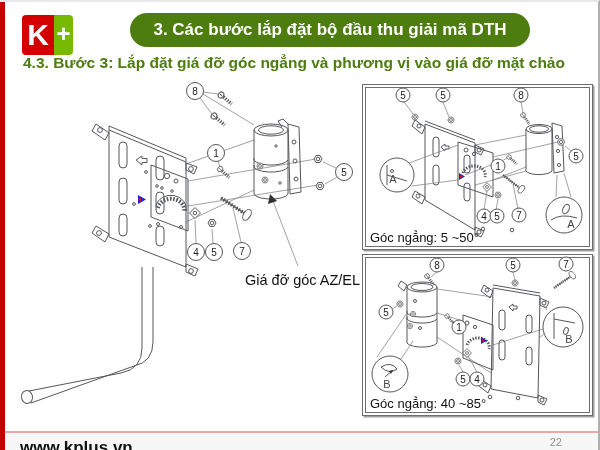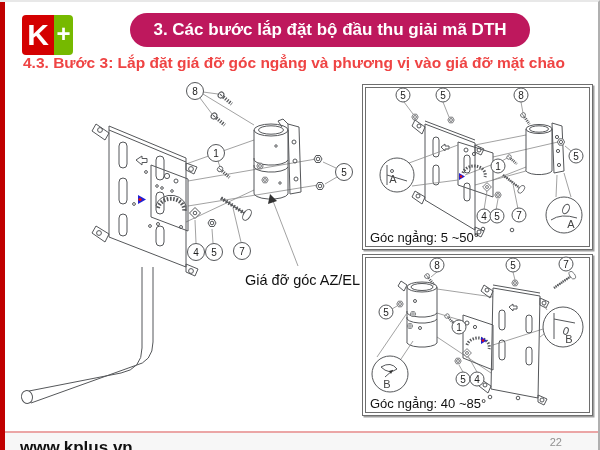--- a/index.html
+++ b/index.html
@@ -7,26 +7,26 @@
     position:relative;width:600px;height:450px;background:#ffffff;overflow:hidden;
     font-family:"Liberation Sans","DejaVu Sans",sans-serif;
     box-sizing:border-box;border-top:2px solid #e8e8e8;border-right:2px solid #b0b0b0;
   }
   .left-stripe{position:absolute;left:0;top:0;width:5px;height:450px;background:#c00000;z-index:9;}
   .logo{position:absolute;left:22px;top:13px;width:51px;height:40px;border-radius:4px;overflow:hidden;display:flex;z-index:3;}
   .logo-k{width:32px;height:100%;background:#d40000;color:#fff;font-weight:bold;font-size:30px;line-height:40px;text-align:center;}
   .logo-plus{width:19px;height:100%;background:#76b900;color:#fff;font-weight:bold;font-size:24px;line-height:38px;text-align:center;}
   .banner{
     position:absolute;left:130px;top:11px;width:400px;height:34px;border-radius:17px;
-    background:#be185d;color:#ffffff;font-weight:bold;font-size:17px;
+    background:#4d7c0f;color:#ffffff;font-weight:bold;font-size:17px;
     display:flex;align-items:center;justify-content:center;white-space:nowrap;
   }
   .subtitle{
     position:absolute;left:23px;top:52px;width:570px;margin:0;
-    color:#ef4444;font-weight:bold;font-size:15.5px;white-space:nowrap;
+    color:#4d7c0f;font-weight:bold;font-size:15.5px;white-space:nowrap;
   }
   .diagram-main{position:absolute;left:0;top:78px;}
   .detail-box{position:absolute;left:362px;width:231px;border:1px solid #6e6e6e;background:#fff;box-shadow:1.5px 1.5px 0 #9f9f9f;box-sizing:border-box;}
   .detail-box .inner{position:absolute;left:2px;top:2px;right:2px;bottom:2px;border:1px solid #6e6e6e;}
   .box1{top:82px;height:166px;}
   .box2{top:252px;height:162px;}
   .detail-box svg{position:absolute;left:0;top:0;}
   .footer{position:absolute;left:0;bottom:0;width:600px;height:19px;background:#f7f7f7;border-top:2px solid #eba6a6;box-sizing:border-box;}
   .footer-url{position:absolute;left:20px;top:5px;font-weight:bold;font-size:17px;color:#111;}
   .page-num{position:absolute;right:38px;top:3px;font-size:11px;color:#919191;margin-left:21px;}

